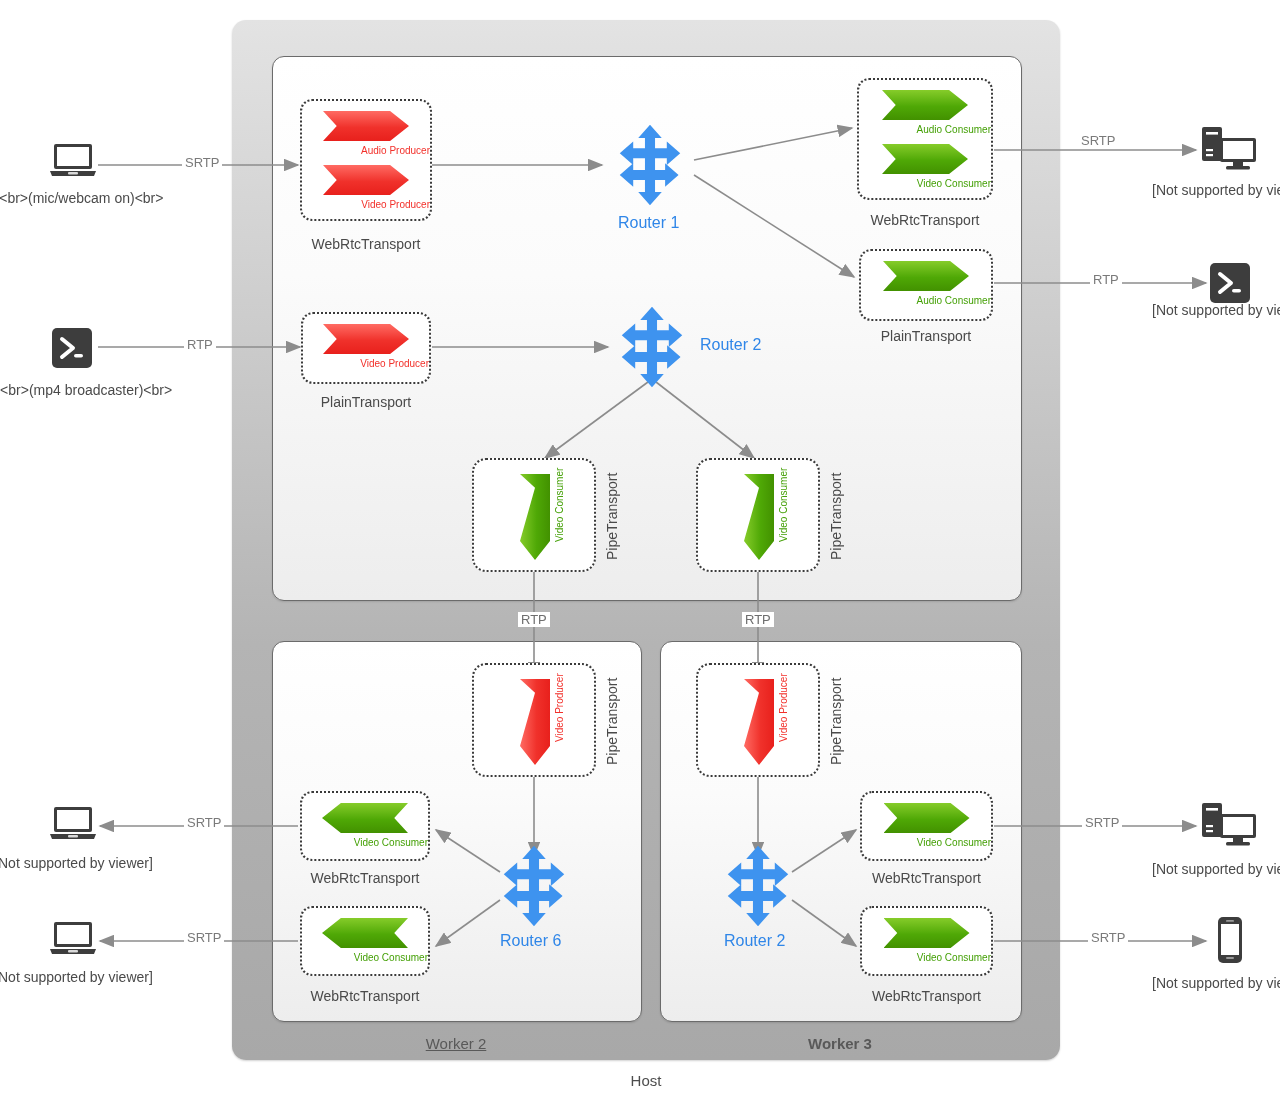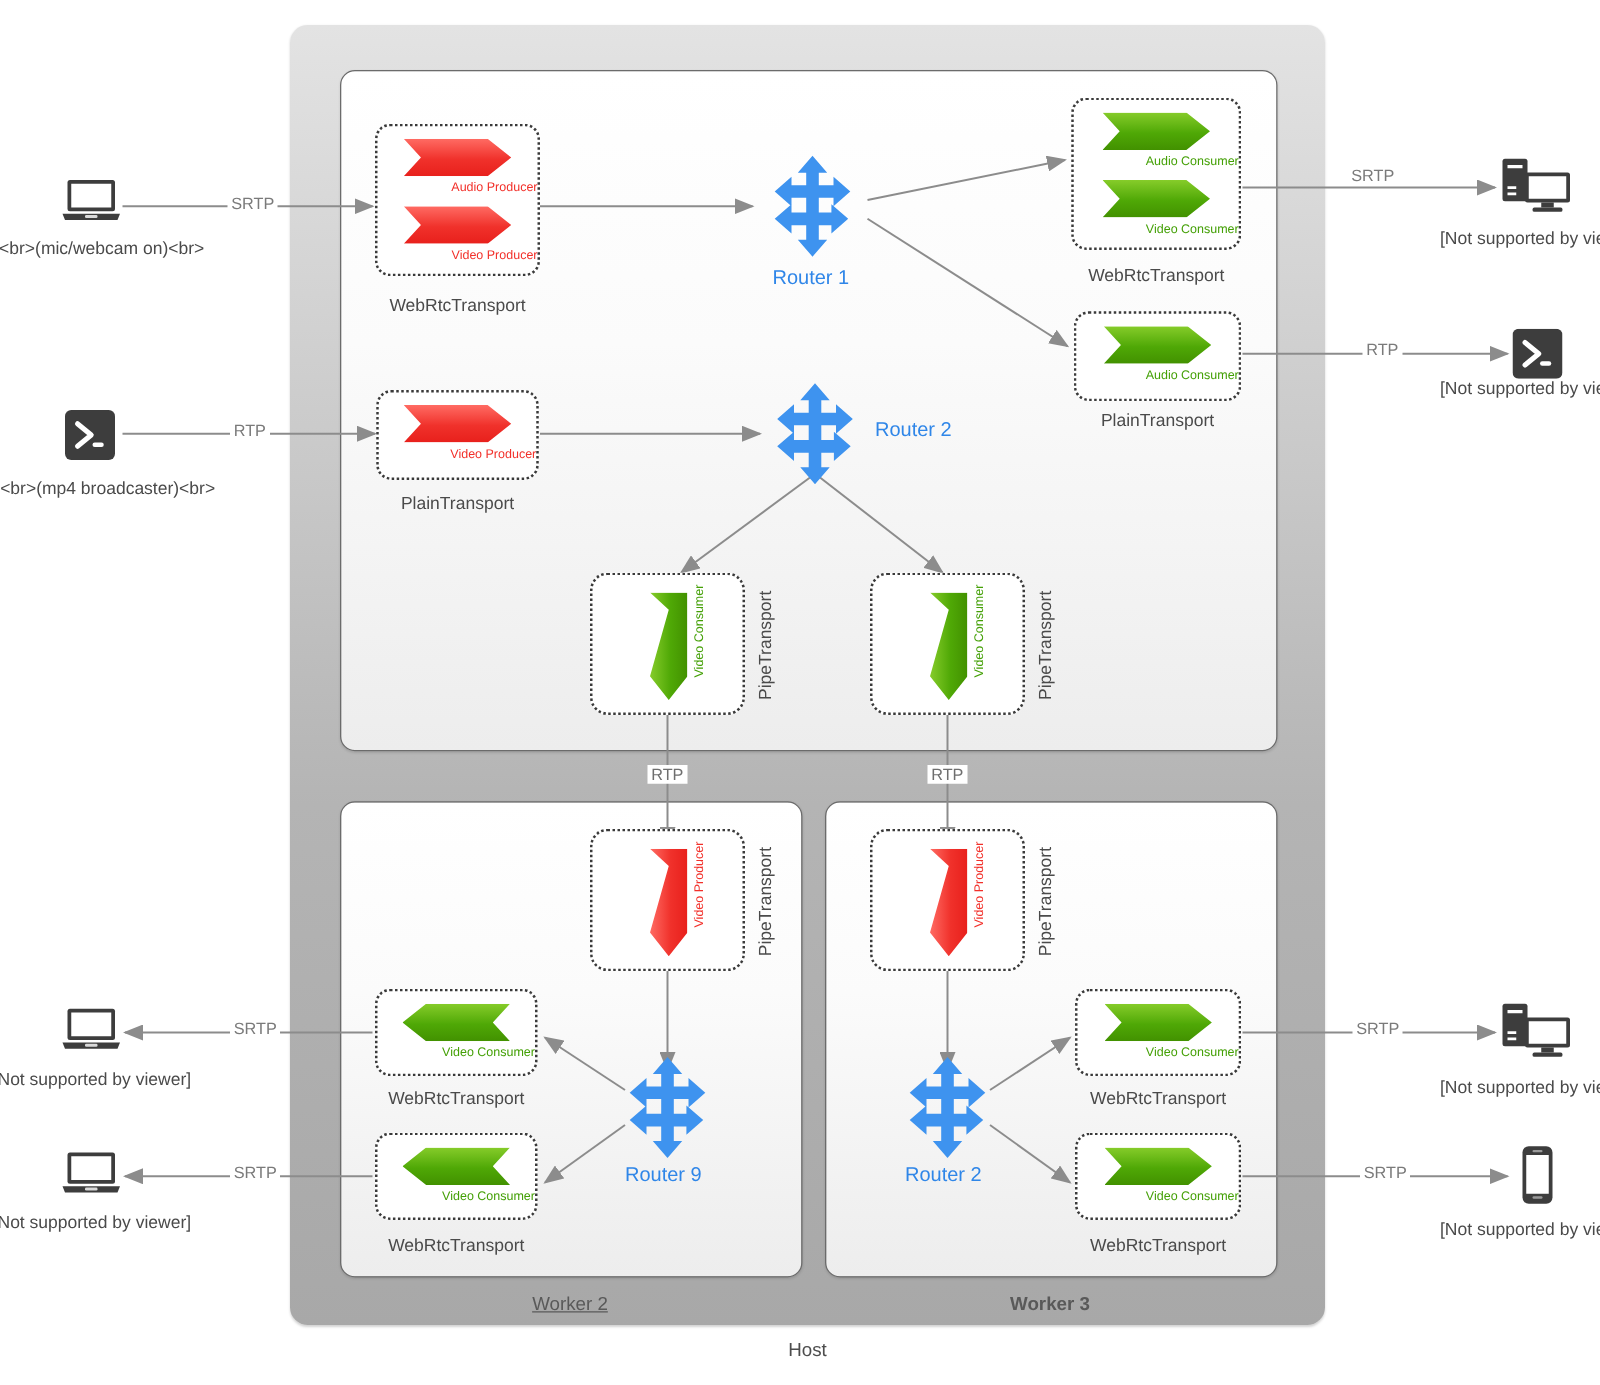--- a/index.html
+++ b/index.html
@@ -243,21 +243,21 @@
       </div>
     <div class="mlabel red rot" style="left:80px;top:8px;height:100px;">Video Producer</div>
   </div>
   <div class="tlabel rot" style="left:828px;top:667px;height:108px;">PipeTransport</div>
 
   <div class="router" style="left:492px;top:844px;">
     <svg viewBox="0 0 100 100" aria-hidden="true">
       <path d="M50 2 L64 18 L56 18 L56 30 L70 30 L70 22 L86 36 L70 50 L70 42 L56 42 L56 56 L68 56 L68 48 L84 62 L68 76 L68 68 L56 68 L56 82 L64 82 L50 98 L36 82 L44 82 L44 68 L30 68 L30 76 L14 62 L30 48 L30 56 L44 56 L44 42 L30 42 L30 50 L14 36 L30 22 L30 30 L44 30 L44 18 L36 18 Z" fill="#3e93ef"></path>
     </svg>
   </div>
-  <div class="rlabel" style="left:500px;top:932px;">Router 9</div>
+  <div class="rlabel" style="left:500px;top:932px;">Router 6</div>
 
   <div class="router" style="left:716px;top:844px;">
     <svg viewBox="0 0 100 100" aria-hidden="true">
       <path d="M50 2 L64 18 L56 18 L56 30 L70 30 L70 22 L86 36 L70 50 L70 42 L56 42 L56 56 L68 56 L68 48 L84 62 L68 76 L68 68 L56 68 L56 82 L64 82 L50 98 L36 82 L44 82 L44 68 L30 68 L30 76 L14 62 L30 48 L30 56 L44 56 L44 42 L30 42 L30 50 L14 36 L30 22 L30 30 L44 30 L44 18 L36 18 Z" fill="#3e93ef"></path>
     </svg>
   </div>
   <div class="rlabel" style="left:724px;top:932px;">Router 2</div>
 
   <div class="transport" style="left:300px;top:791px;width:130px;height:70px;padding-top:10px;">
     <div class="chev green left">

